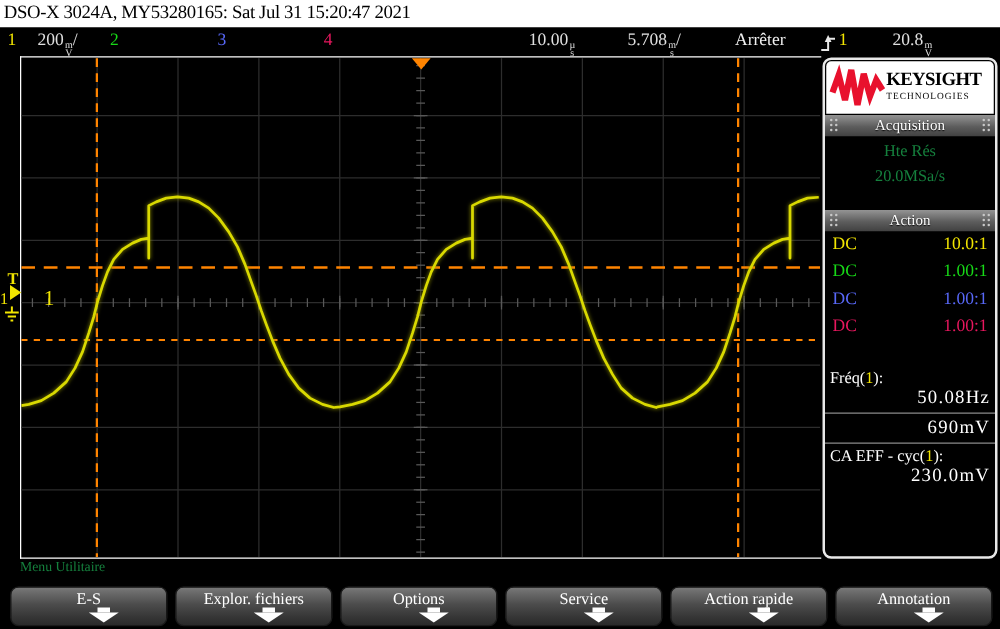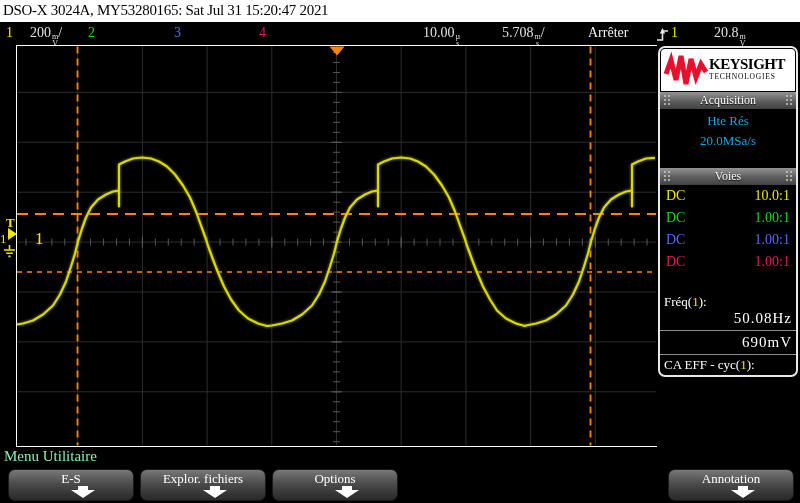--- a/index.html
+++ b/index.html
@@ -27,51 +27,51 @@
   
   .lmark { position:absolute; color:#f2e500; z-index:5; }
   #trig-t { left:6px; top:215px; font-size:13px; font-weight:bold; }
   #trig-tri { left:8px; top:228px; width:0; height:0;
     border-top:6px solid transparent; border-bottom:6px solid transparent; border-left:9px solid #f2e500; }
   #gnd-1 { left:0px; top:231px; font-size:13px; }
   #gnd-icon { left:3px; top:245px; }
   #ch1-inside { left:35px; top:229px; font-size:17px; z-index:5; }
   
   #sidebar {
-    position:absolute; left:658px; top:46px; width:140px; height:331px;
+    position:absolute; left:658px; top:46px; width:140px; height:401px;
     border:2px solid #e8e8e8; border-radius:7px; background:#000; overflow:hidden;
   }
   #logo { position:absolute; left:1px; top:1px; width:134px; height:42px; background:#fff; border-radius:4px 4px 0 0; }
   #logo-text { position:absolute; left:48px; top:7px; color:#000; }
   #logo-line1 { font-size:15px; font-weight:bold; letter-spacing:-0.5px; line-height:16px; }
   #logo-line2 { font-size:7.5px; letter-spacing:0.8px; line-height:9px; }
   .sechead { position:relative; width:136px; height:17px;
     background:linear-gradient(#949494,#5d5d5d 55%,#414141);
     color:#fff; font-size:12px; text-align:center; line-height:17px; text-shadow:0 1px 1px #000; }
   .grip { position:absolute; top:3px; width:6px; height:11px; }
   .grip.l { left:4px; } .grip.r { right:4px; }
   .grip b { position:absolute; width:2px; height:2px; background:#c8c8c8; border-radius:1px; }
   .grip b:nth-child(1){left:0;top:0}.grip b:nth-child(2){left:0;top:4px}.grip b:nth-child(3){left:0;top:8px}
   .grip b:nth-child(4){left:4px;top:0}.grip b:nth-child(5){left:4px;top:4px}.grip b:nth-child(6){left:4px;top:8px}
   #sec-acquisition { position:absolute; left:0; top:44px; }
-  #acq-body { position:absolute; left:0; top:61px; width:136px; text-align:center; color:#0ea5e9; font-size:13px; }
+  #acq-body { position:absolute; left:0; top:61px; width:136px; text-align:center; color:#15803d; font-size:13px; }
   #acq-body div { margin-top:4px; }
   #sec-voies { position:absolute; left:0; top:120px; }
   #voies-body { position:absolute; left:0; top:137px; width:136px; font-size:14px; }
   .vrow { position:relative; height:22px; line-height:22px; padding:0 6px; }
   .vrow .cp { float:left; } .vrow .rt { float:right; }
   #sec-mesures { position:absolute; left:0; top:226px; }
   #mes-body { position:absolute; left:0; top:244px; width:136px; color:#fff; }
   .mitem { padding:2px 4px 3px 4px; border-bottom:1px solid #8a8a8a; }
   .mitem:last-child { border-bottom:none; }
   .mname { font-size:13px; line-height:15px; }
   .mname .chn { color:#f2e500; }
   .mval { font-size:15px; text-align:right; line-height:18px; letter-spacing:1px; }
   
-  #menu-label { position:absolute; left:4px; top:448px; color:#86efac; font-size:15px; }
+  #menu-label { position:absolute; left:16px; top:448px; color:#15803d; font-size:11px; }
   .softkey {
     position:absolute; top:469px; width:126px; height:32px;
     background:linear-gradient(#787878,#4c4c4c 45%,#353535 80%,#2a2a2a);
     border:1px solid #1a1a1a; border-radius:7px; color:#fff;
     font-size:13px; text-align:center; cursor:pointer;
   }
   .softkey .lbl { display:block; margin-top:1px; line-height:15px; }
   .btn-arrow { position:relative; width:24px; height:13px; margin:0 auto; }
   .btn-arrow .stem { position:absolute; left:7px; top:0; width:10px; height:4px; background:#fff; }
   .btn-arrow .tri { position:absolute; left:0; top:4px; width:0; height:0;
@@ -293,21 +293,21 @@
 
     <div class="sechead" id="sec-voies">
       <div class="grip l">
           <b></b>
           <b></b>
           <b></b>
           <b></b>
           <b></b>
           <b></b>
         </div>
-      <span>Voies</span>
+      <span>Action</span>
       <div class="grip r">
           <b></b>
           <b></b>
           <b></b>
           <b></b>
           <b></b>
           <b></b>
         </div>
     </div>
     <div id="voies-body">
@@ -350,17 +350,25 @@
     <span class="btn-arrow"><span class="stem"></span><span class="tri"></span></span>
   </div>
   <div class="softkey" style="left:140px;">
     <span class="lbl">Explor. fichiers</span>
     <span class="btn-arrow"><span class="stem"></span><span class="tri"></span></span>
   </div>
   <div class="softkey" style="left:272px;">
     <span class="lbl">Options</span>
     <span class="btn-arrow"><span class="stem"></span><span class="tri"></span></span>
   </div>
+  <div class="softkey" style="left:404px;">
+    <span class="lbl">Service</span>
+    <span class="btn-arrow"><span class="stem"></span><span class="tri"></span></span>
+  </div>
+  <div class="softkey" style="left:536px;">
+    <span class="lbl">Action rapide</span>
+    <span class="btn-arrow"><span class="stem"></span><span class="tri"></span></span>
+  </div>
   <div class="softkey" style="left:668px;">
     <span class="lbl">Annotation</span>
     <span class="btn-arrow"><span class="stem"></span><span class="tri"></span></span>
   </div>
 </div>
 
 </body></html>

